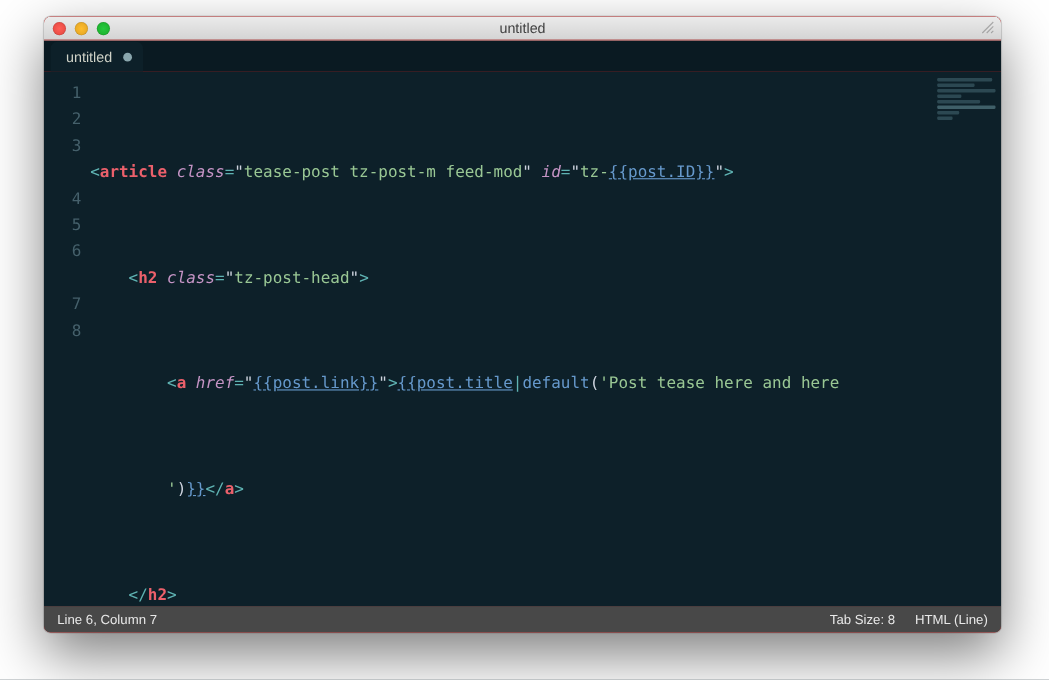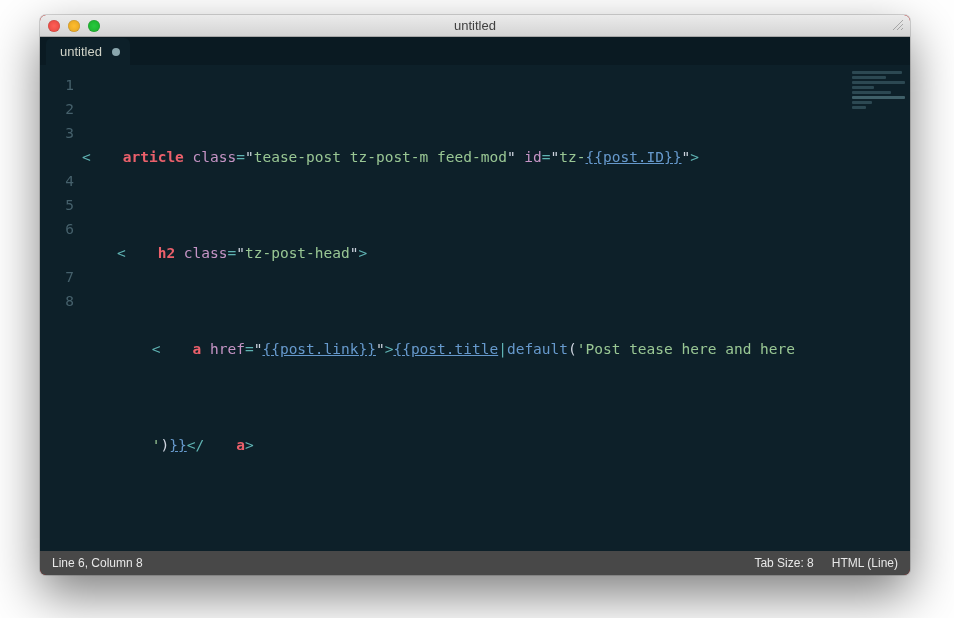--- a/index.html
+++ b/index.html
@@ -93,22 +93,22 @@
     line-height: 24px;
     white-space: pre;
     color: #cdd3de;
     position: relative;
   }
   .line { height:24px; position:relative; }
   .linecontent{position:relative;z-index:2;}
   .wrapcontent{position:relative;z-index:2;padding-left:0;}
   .punct { color:#cdd3de; }
   .tagp  { color:#5fb3b3; } 
-  .tag   { color:#eb606b; font-weight:bold;margin-left:32px;}
-  .attr  { color:#c594c5; }
+  .tag   { color:#eb606b; font-weight:bold;}
+  .attr  { color:#c594c5; font-style:italic;}
   .op    { color:#5fb3b3; }
   .str   { color:#99c794; }
   .var   { color:#6699cc;text-decoration:underline; }
   .func  { color:#6699cc;text-align:center; }
   .minimap {
     position:absolute;top:4px;right:2px;width:56px;height:48px;opacity:0.7;
   }
   .minimap div{height:3px;margin:2px 0;border-radius:1px;}
   .status {
     height: 24px;
@@ -163,20 +163,21 @@
     <div class="code">
       
       <div class="line"><span class="linecontent"><span class="tagp">&lt;</span><span class="tag">article</span><span> </span><span class="attr">class</span><span class="op">=</span><span class="punct">"</span><span class="str">tease-post tz-post-m feed-mod</span><span class="punct">"</span><span> </span><span class="attr">id</span><span class="op">=</span><span class="punct">"</span><span class="str">tz-</span><span class="var">{{post.ID}}</span><span class="punct">"</span><span class="tagp">&gt;</span></span></div>
       
       <div class="line"><span class="linecontent"><span>    </span><span class="tagp">&lt;</span><span class="tag">h2</span><span> </span><span class="attr">class</span><span class="op">=</span><span class="punct">"</span><span class="str">tz-post-head</span><span class="punct">"</span><span class="tagp">&gt;</span></span></div>
       
       <div class="line"><span class="linecontent"><span>        </span><span class="tagp">&lt;</span><span class="tag">a</span><span> </span><span class="attr">href</span><span class="op">=</span><span class="punct">"</span><span class="var">{{post.link}}</span><span class="punct">"</span><span class="tagp">&gt;</span><span class="var">{{</span><span class="var">post.title</span><span class="op">|</span><span class="func">default</span><span class="punct">(</span><span class="str">'Post tease here and here</span></span></div>
       
       <div class="line"><span class="wrapcontent"><span>        </span><span class="str">'</span><span class="punct">)</span><span class="var">}}</span><span class="tagp">&lt;/</span><span class="tag">a</span><span class="tagp">&gt;</span></span></div>
       
+      <div class="line"><span class="linecontent"><span>    </span><span class="tagp">&lt;/</span><span class="tag">h2</span><span class="tagp">&gt;</span></span></div>
       
       
       
       
       
       
       
       
       
       
@@ -188,18 +189,18 @@
       <div style="background:#3a5a64;width:95%"></div>
       <div style="background:#3a5a64;width:40%"></div>
       <div style="background:#3a5a64;width:70%"></div>
       <div style="background:#557a84;width:95%"></div>
       <div style="background:#3a5a64;width:35%"></div>
       <div style="background:#3a5a64;width:25%"></div>
     </div>
   </div>
 
   <div class="status">
-    <span>Line 6, Column 8</span>
+    <span>Line 6, Column 7</span>
     <span class="spacer"></span>
     <span>Tab Size: 8</span>
     <span>HTML (Line)</span>
   </div>
 </div>
 
 </body></html>

